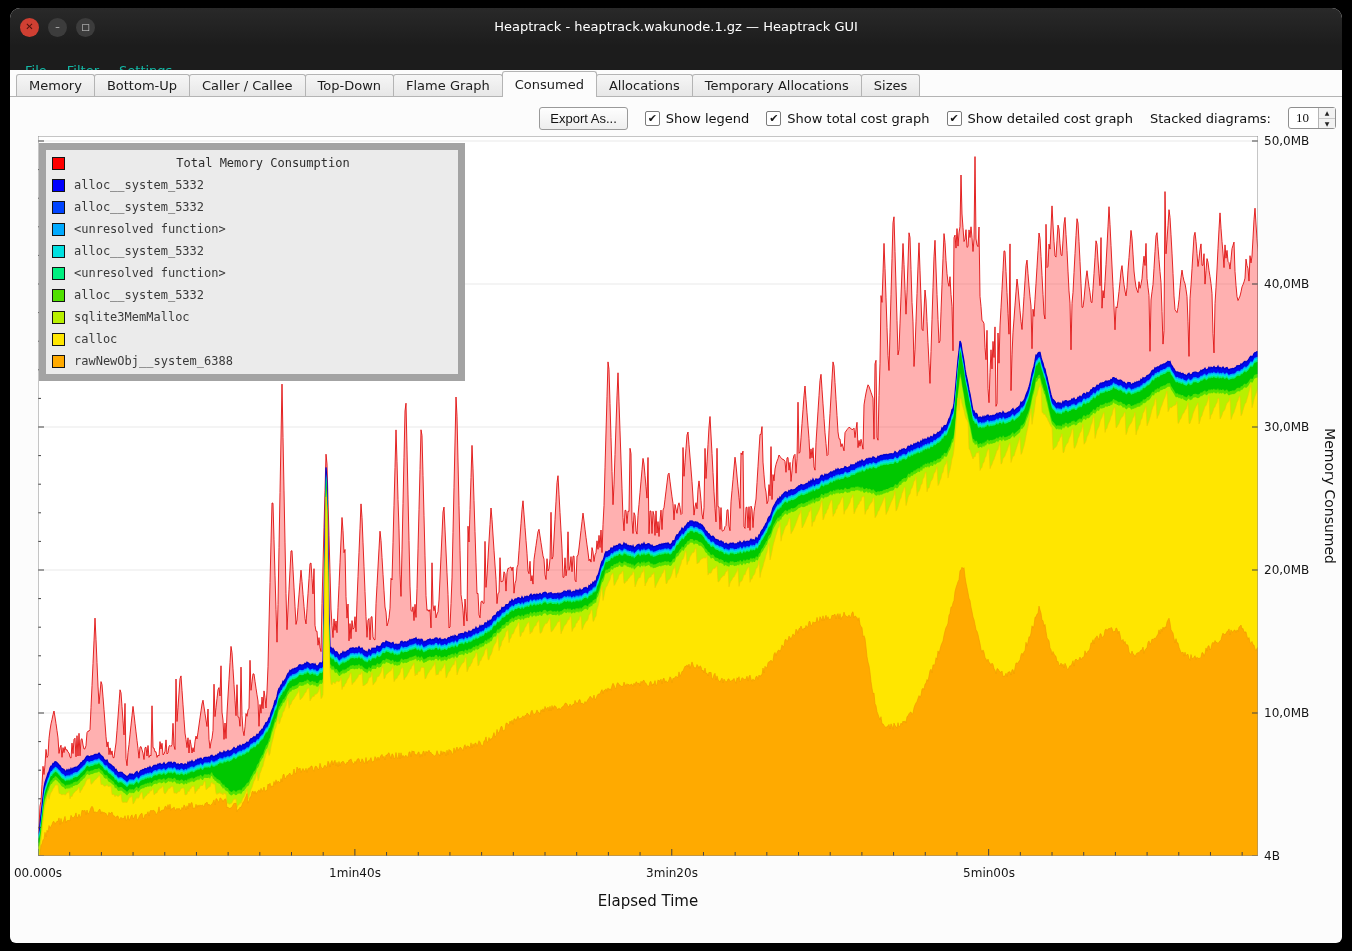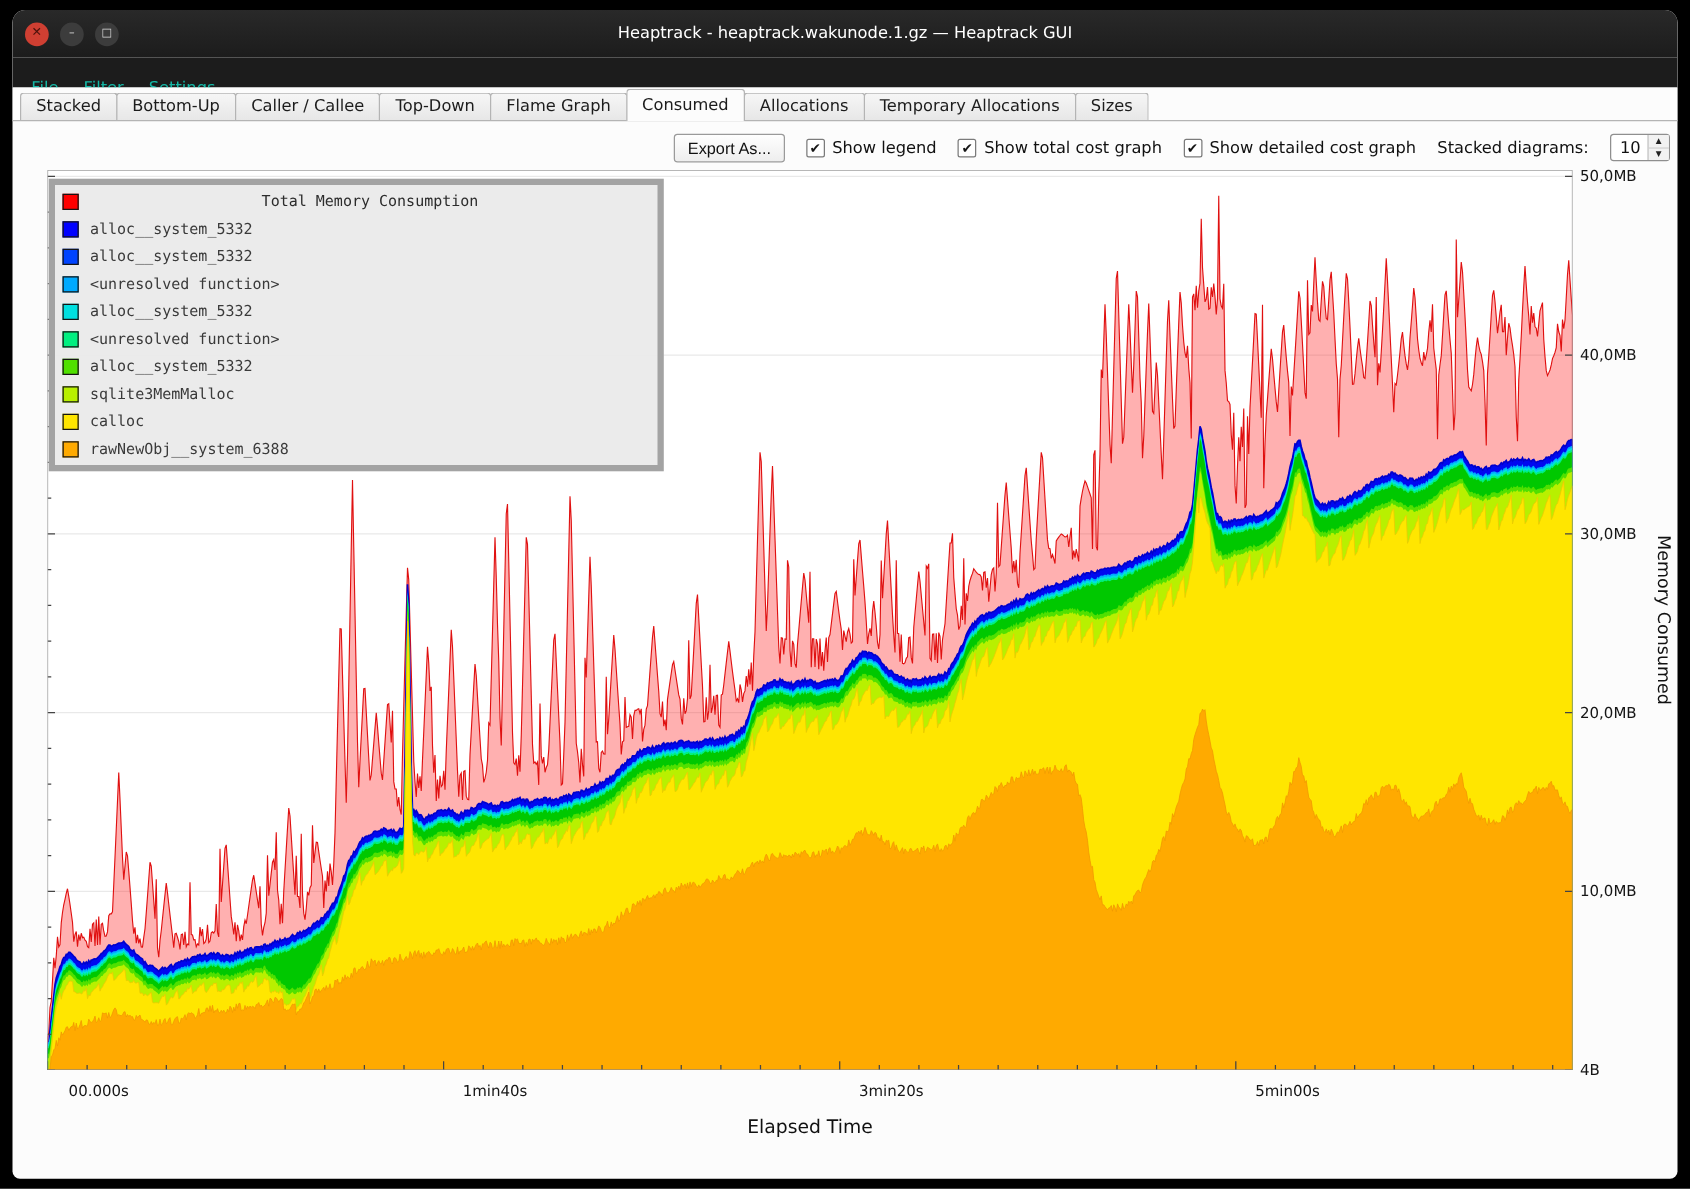--- a/index.html
+++ b/index.html
@@ -35,39 +35,39 @@
            align-items:center;gap:17px;justify-content:flex-end;}
   .export-btn{font-size:13px;color:#111;padding:3px 10px;border:1px solid #9a9a9a;border-radius:3px;
               background:linear-gradient(#fefefe,#eeeeee);cursor:pointer;}
   .checkbox{display:flex;align-items:center;gap:6px;font-size:13px;color:#111;cursor:pointer;}
   .cbx{width:15px;height:15px;box-sizing:border-box;border:1px solid #7b7b7b;border-radius:2px;
        background:#fff;display:flex;align-items:center;justify-content:center;font-size:11px;
        color:#161616;}
   .stacked-label{font-size:13px;color:#111;}
   .spin{width:48px;height:22px;box-sizing:border-box;border:1px solid #8f8f8f;border-radius:3px;
         background:#fff;display:flex;align-items:stretch;font-size:13px;color:#111;}
-  .spin-val{flex:1;display:flex;align-items:center;padding-left:7px;}
+  .spin-val{flex:1;display:flex;align-items:center;padding-left:7px;font-family:Liberation Serif, serif;}
   .spin-btns{width:16px;border-left:1px solid #b5b5b5;display:flex;flex-direction:column;}
   .spin-up,.spin-down{flex:1;display:flex;align-items:center;justify-content:center;font-size:6px;
         color:#222;background:#f2f2f2;cursor:pointer;}
   .spin-up{border-bottom:1px solid #c9c9c9;}
   
   .plot{position:absolute;left:28px;top:128px;width:1220px;height:720px;background:#fff;}
   .plot svg{position:absolute;left:0;top:0;width:100%;height:100%;display:block;}
-  .legend{position:absolute;left:29px;top:135px;width:492px;background:rgba(234,234,234,0.94);
-          border:5px solid #a3a3a3;padding:2px 0;z-index:5;box-sizing:border-box;}
+  .legend{position:absolute;left:29px;top:135px;width:426px;background:rgba(234,234,234,0.94);
+          border:7px solid #a3a3a3;padding:2px 0;z-index:5;box-sizing:border-box;}
   .legend-row{display:flex;align-items:center;height:22px;padding:0 6px;
           font-family:"DejaVu Sans Mono",monospace;font-size:12px;color:#3a3a3a;}
   .legend-swatch{width:13px;height:13px;border:1px solid #141414;margin-right:9px;flex:none;
           box-sizing:border-box;background:#888;}
   .legend-title-row .legend-label{flex:1;text-align:center;color:#2c2c2c;}
   .ylabel{position:absolute;left:1254px;font-size:12px;color:#161616;transform:translateY(-50%);
           white-space:nowrap;}
   .xlabel{position:absolute;top:858px;font-size:12px;color:#161616;transform:translateX(-50%);
-          white-space:nowrap;margin-left:41px;}
+          white-space:nowrap;}
   .ytitle{position:absolute;left:1312px;top:488px;transform:translateY(-50%);
           writing-mode:vertical-rl;font-size:14px;color:#111;}
   .xtitle{position:absolute;left:638px;top:884px;transform:translateX(-50%);font-size:15px;
           color:#111;}
 </style>
 </head>
 <body>
 
 <div class="window">
 
@@ -86,21 +86,21 @@
     <div class="title">Heaptrack - heaptrack.wakunode.1.gz — Heaptrack GUI</div>
   </div>
 
   <div class="menubar">
     <span class="menu-item"><u>F</u>ile</span>
     <span class="menu-item">F<u>i</u>lter</span>
     <span class="menu-item"><u>S</u>ettings</span>
   </div>
 
   <div class="tabbar">
-    <div class="tab">Stacked</div>
+    <div class="tab">Memory</div>
     <div class="tab">Bottom-Up</div>
     <div class="tab">Caller / Callee</div>
     <div class="tab">Top-Down</div>
     <div class="tab">Flame Graph</div>
     <div class="tab active">Consumed</div>
     <div class="tab">Allocations</div>
     <div class="tab">Temporary Allocations</div>
     <div class="tab">Sizes</div>
   </div>
 

